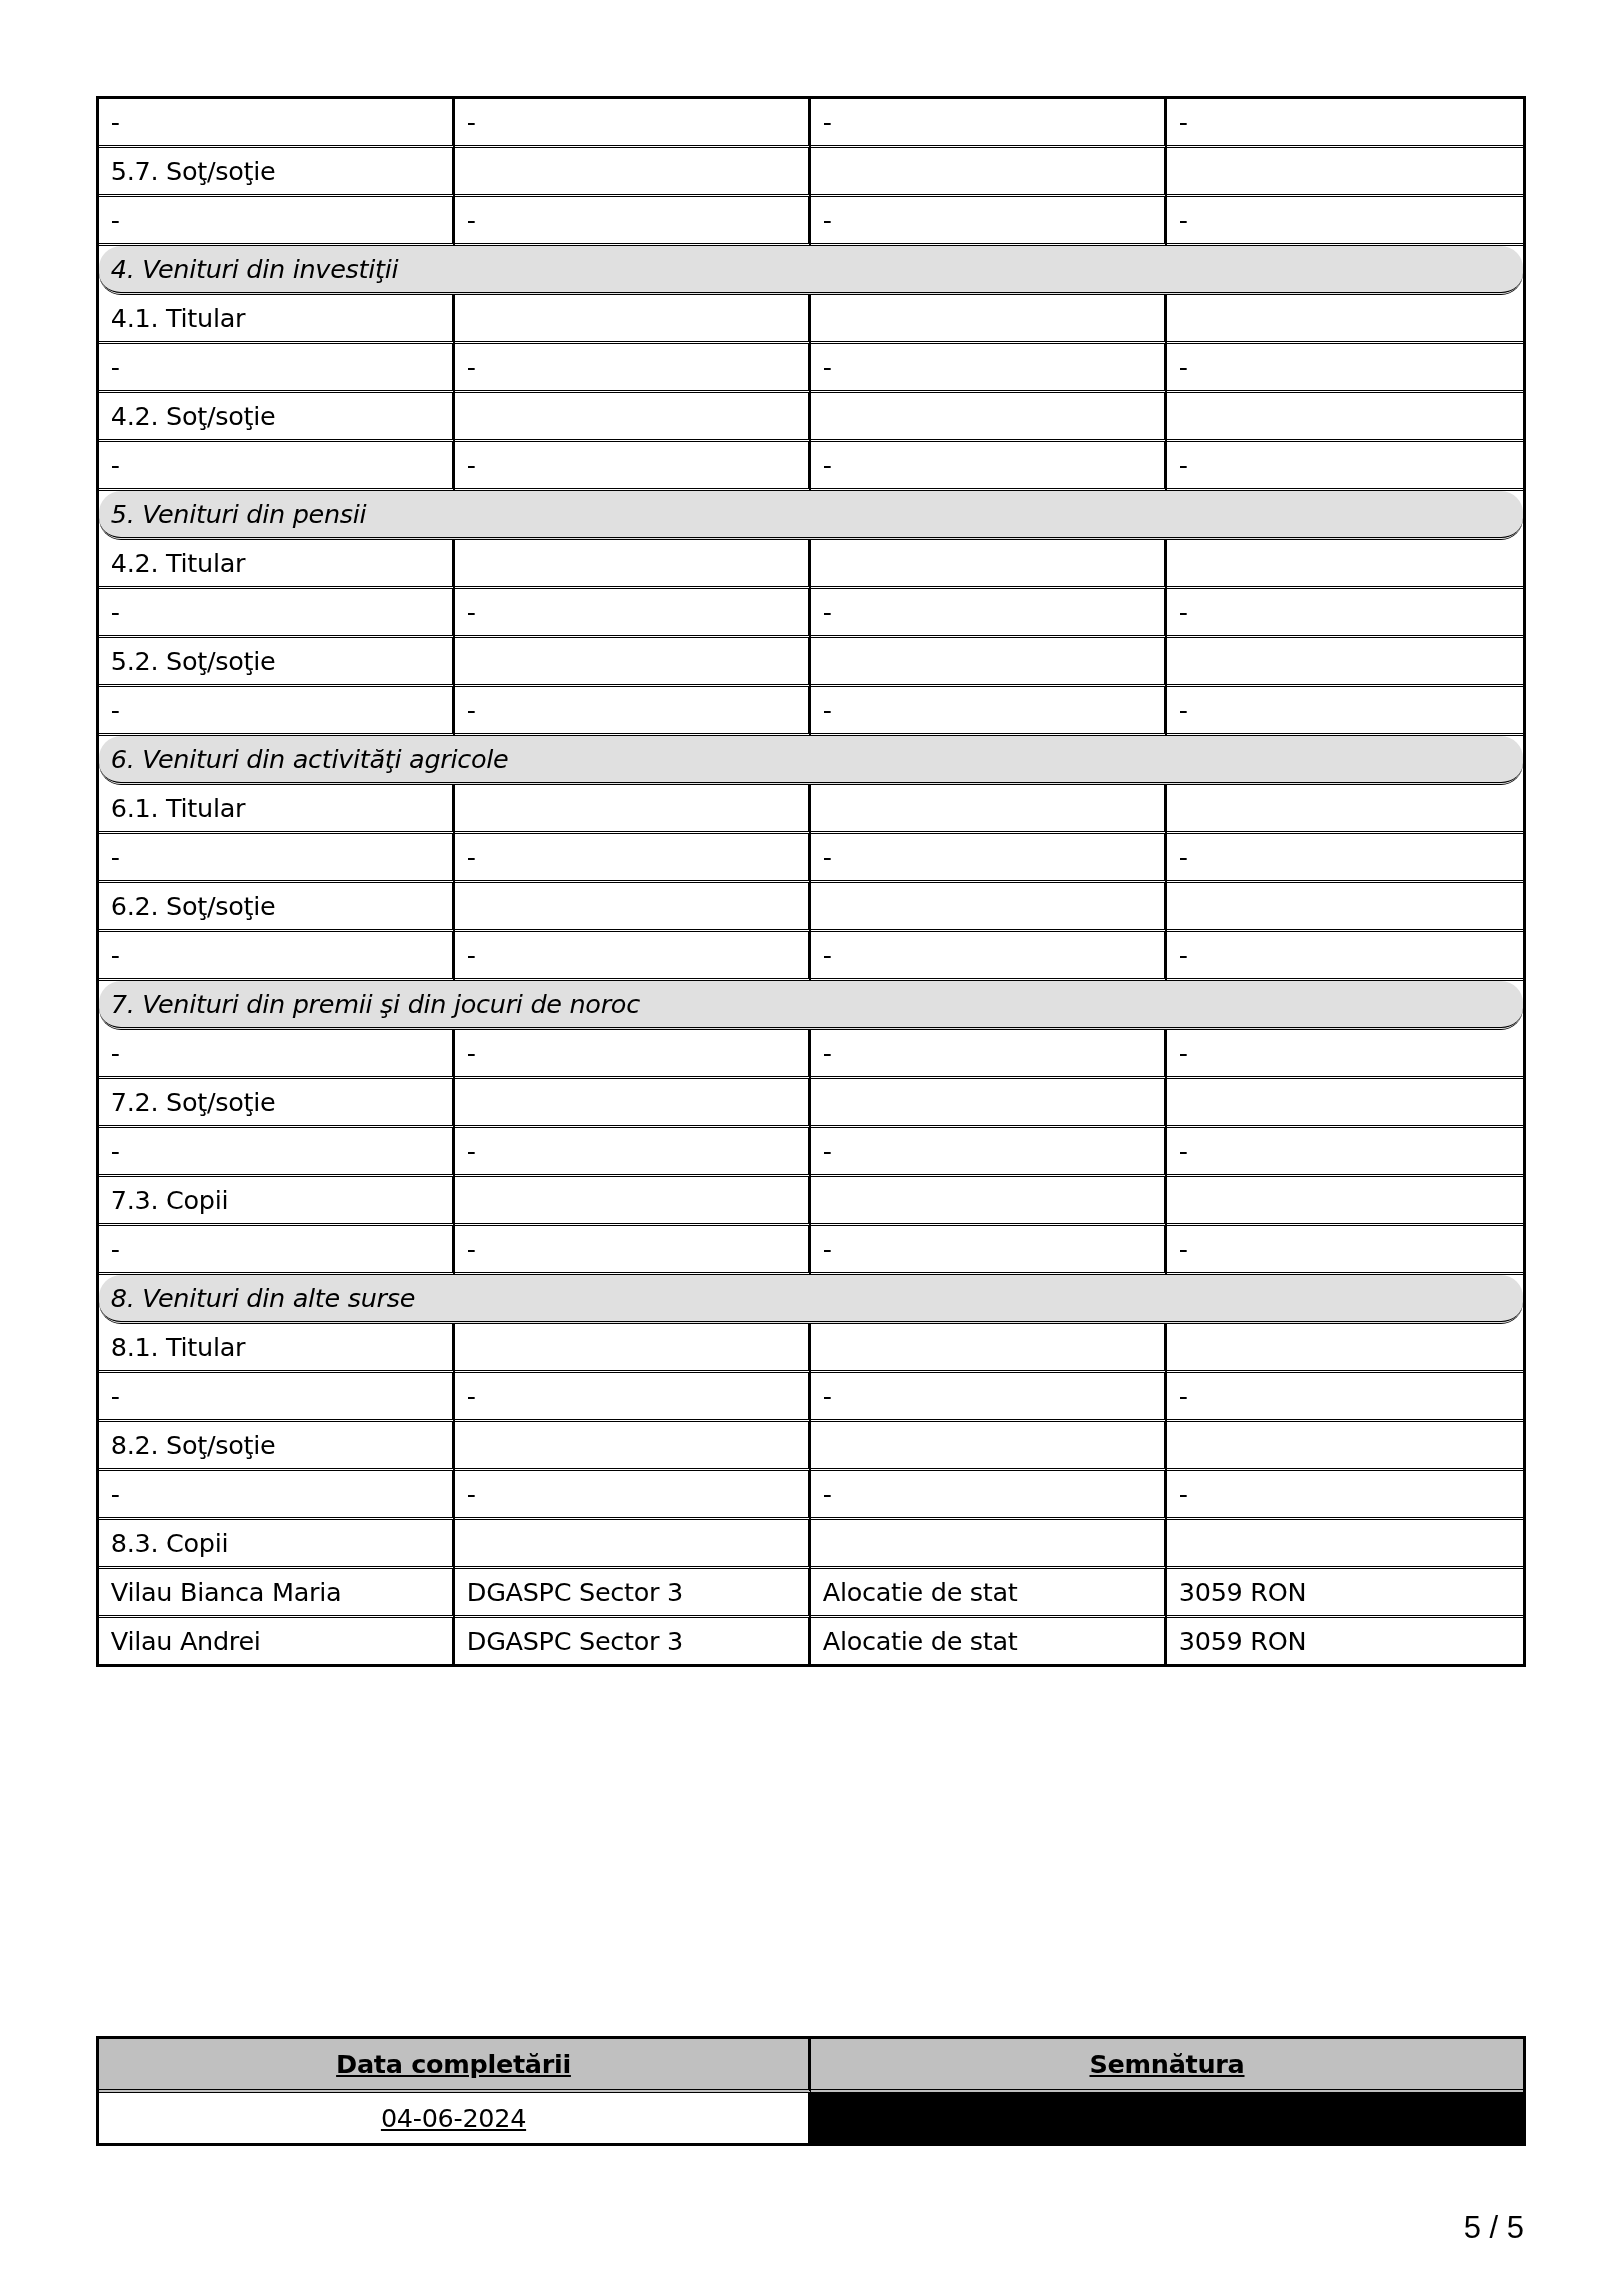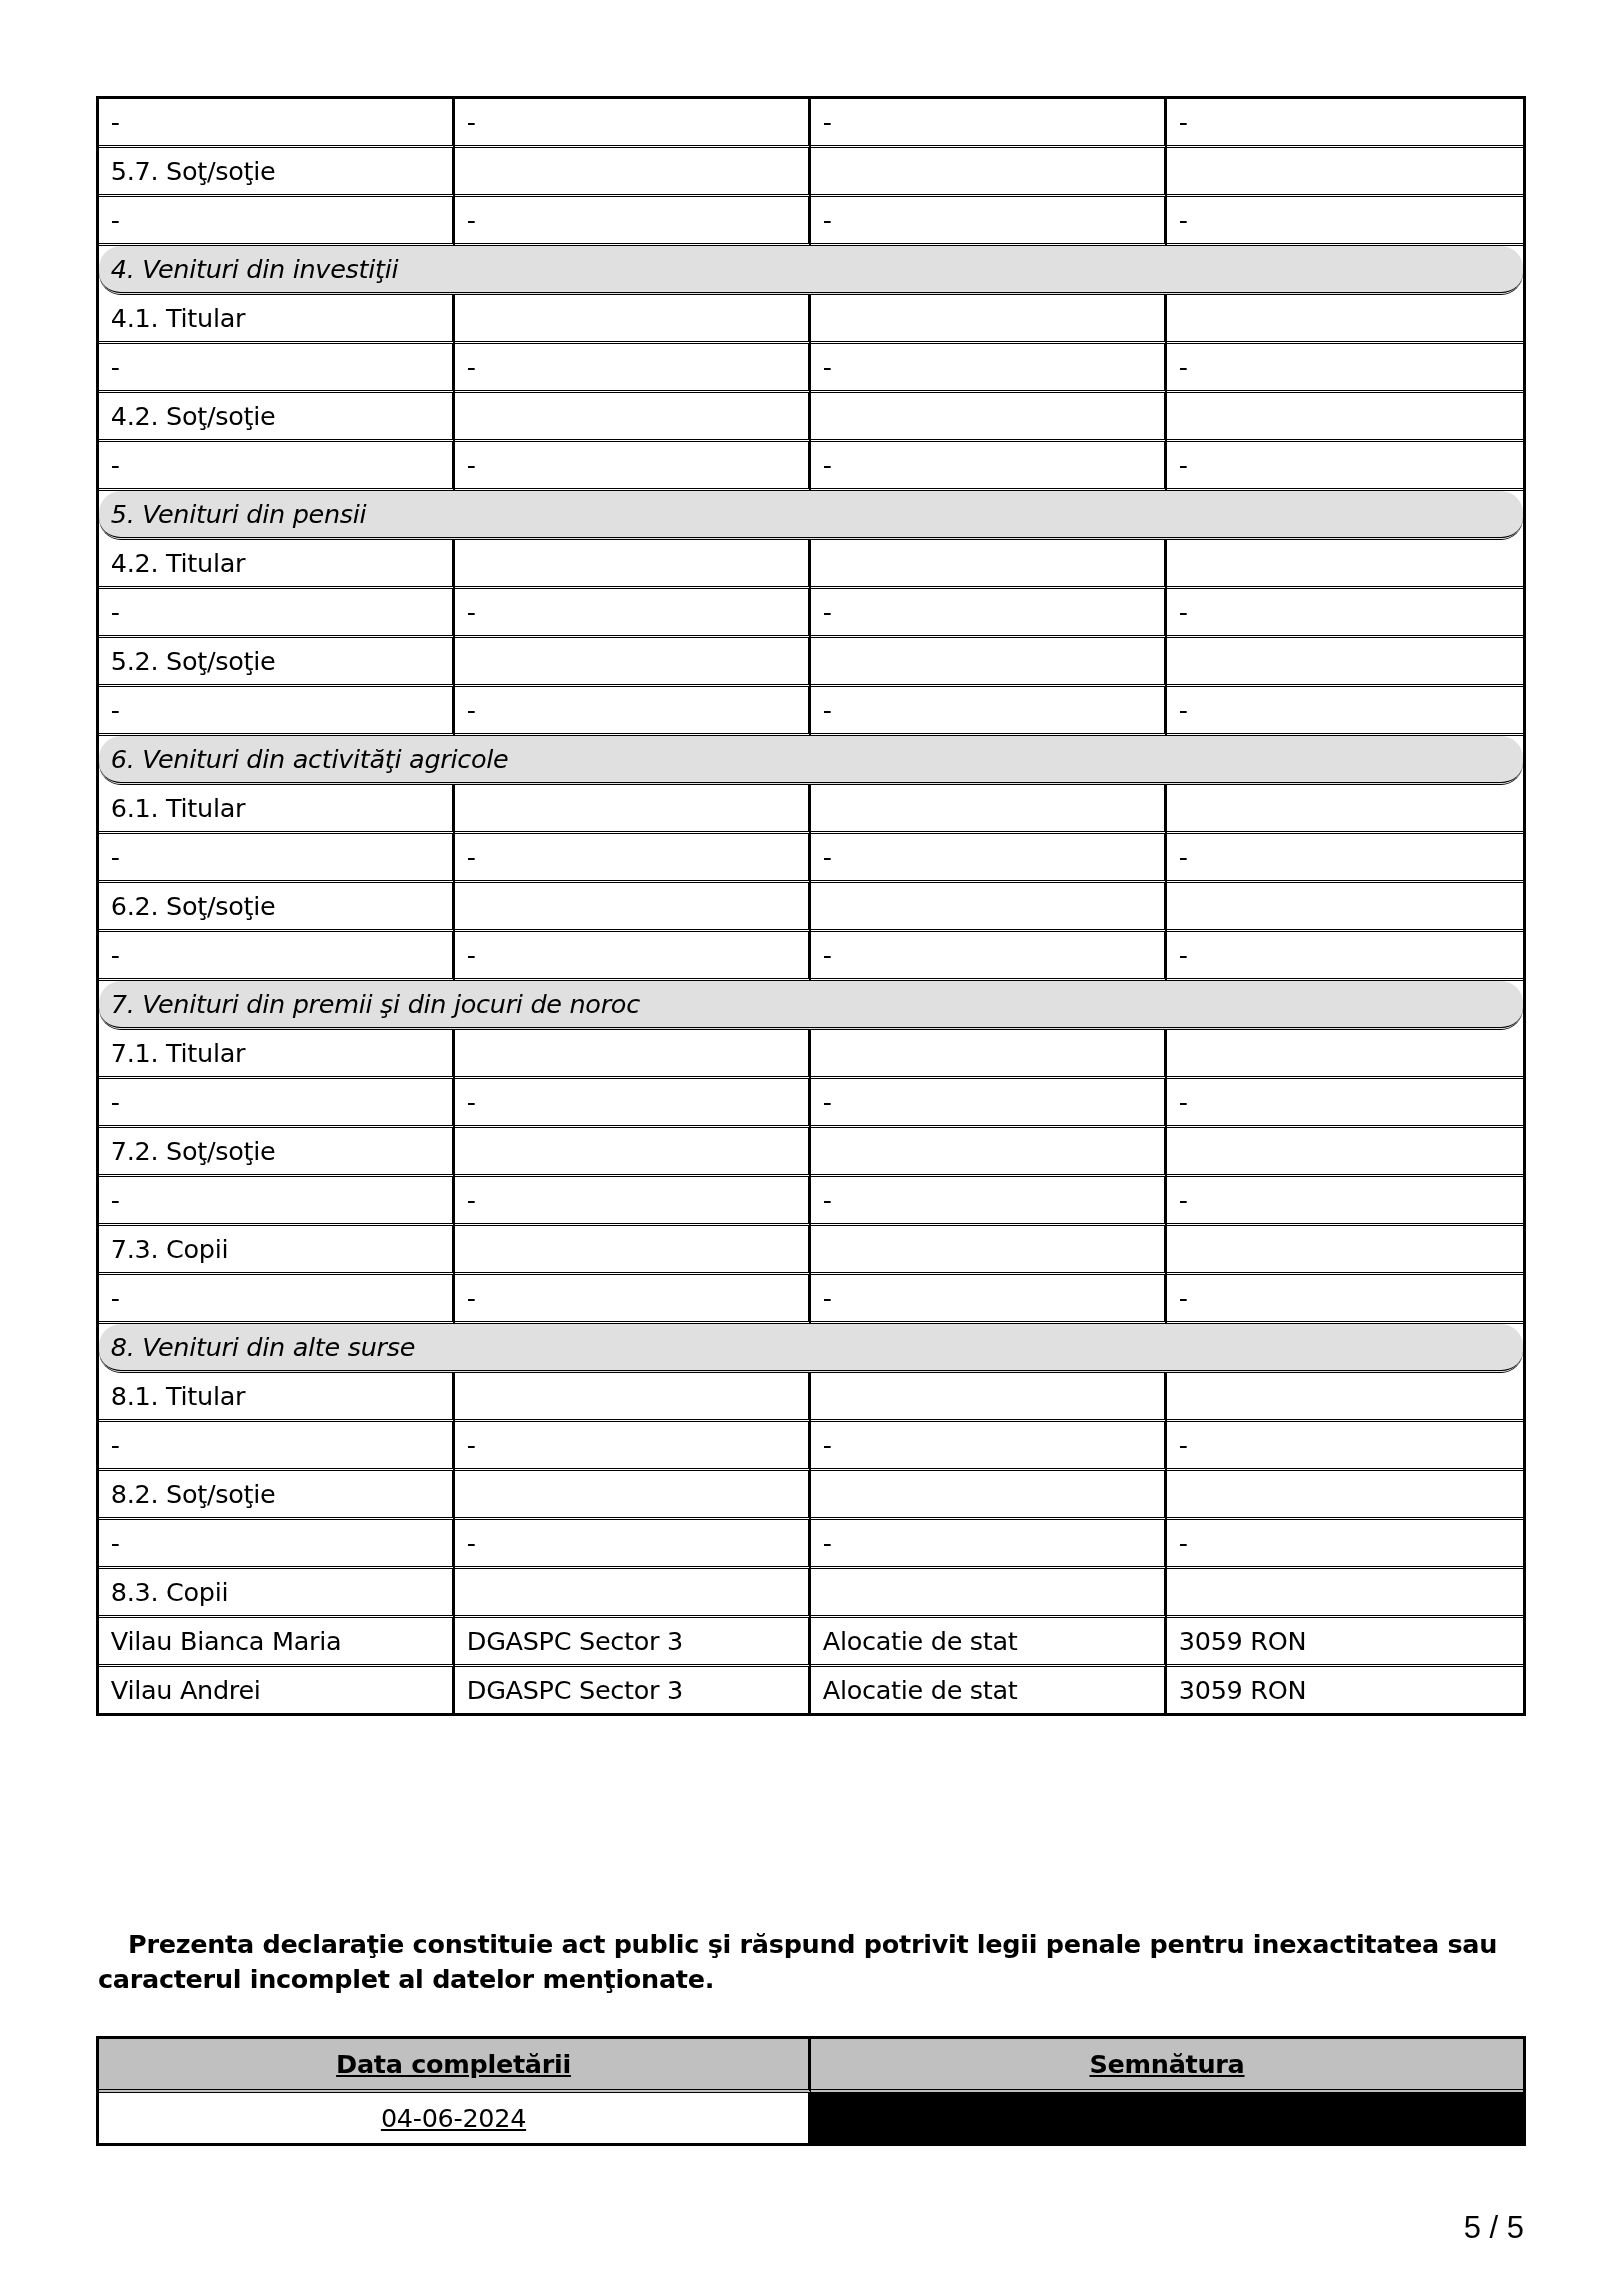--- a/index.html
+++ b/index.html
@@ -145,26 +145,20 @@
         <tr>
           <td>-</td>
           <td>-</td>
           <td>-</td>
           <td>-</td>
         </tr>
         <tr>
           <td colspan="4" class="section">7. Venituri din premii şi din jocuri de noroc</td>
         </tr>
         <tr>
-          <td>7.1. Titular</td>
-          <td></td>
-          <td></td>
-          <td></td>
-        </tr>
-        <tr>
           <td>-</td>
           <td>-</td>
           <td>-</td>
           <td>-</td>
         </tr>
         <tr>
           <td>7.2. Soţ/soţie</td>
           <td></td>
           <td></td>
           <td></td>
@@ -228,21 +222,20 @@
         </tr>
         <tr>
           <td>Vilau Andrei</td>
           <td>DGASPC Sector 3</td>
           <td>Alocatie de stat</td>
           <td>3059 RON</td>
         </tr>
       </tbody>
   </table>
 
-  <p class="statement">Prezenta declaraţie constituie act public şi răspund potrivit legii penale pentru inexactitatea sau caracterul incomplet al datelor menţionate.</p>
 
   <table class="footer">
     <thead>
       <tr>
         <th>Data completării</th>
         <th>Semnătura</th>
       </tr>
     </thead>
     <tbody>
       <tr>

